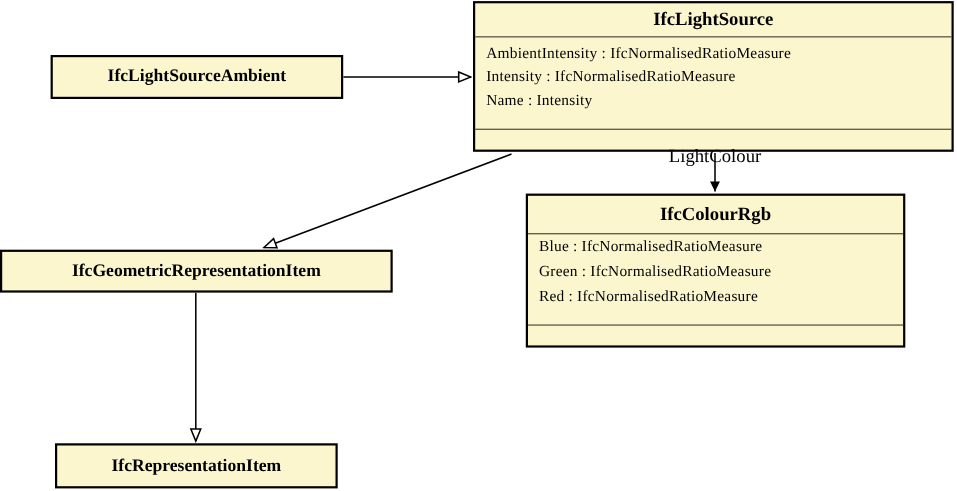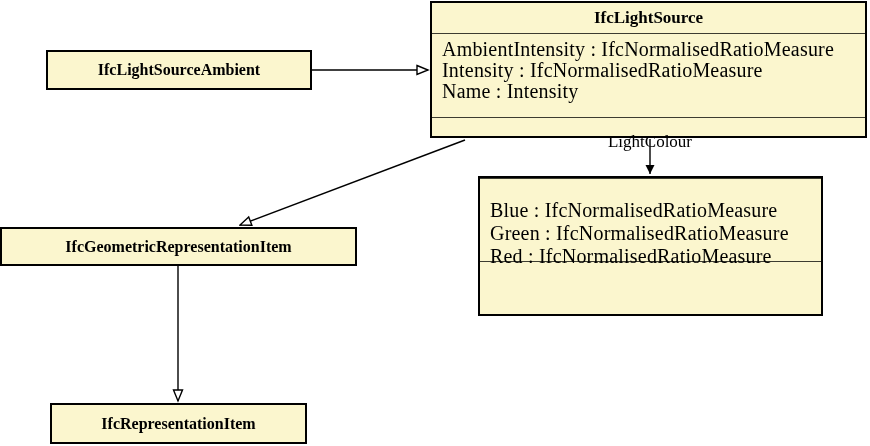--- a/index.html
+++ b/index.html
@@ -37,21 +37,21 @@
     display: flex;
     align-items: center;
     justify-content: center;
     box-sizing: border-box;
   }
   .classbox .attrs {
     box-sizing: border-box;
     border-top: 1px solid var(--separator, #3c3c30);
     border-bottom: 1px solid var(--separator, #3c3c30);
     padding: 5px 10px 0 10px;
-    font-size: 20px;
+    font-size: 14px;
     letter-spacing: 0.2px;
   }
   .classbox .attr { white-space: nowrap; }
   .classbox .extra { box-sizing: border-box; }
   .single {
     display: flex;
     align-items: center;
     justify-content: center;
     font-weight: bold;
     font-size: 16px;
@@ -59,21 +59,21 @@
   
   #box-lightsource { left: 430px; top: 1px; width: 437px; height: 137px; }
   #box-lightsource .title { height: 30px; }
   #box-lightsource .attrs { height: 85px; line-height: 21px; }
   #box-lightsource .extra { height: 18px; }
 
   #box-ambient { left: 46px; top: 50px; width: 266px; height: 40px; }
 
   #box-colourrgb { left: 478px; top: 176px; width: 345px; height: 140px; }
   #box-colourrgb .title { height: 34px; }
-  #box-colourrgb .attrs { height: 84px; line-height: 23px; padding-top: 20px; }
+  #box-colourrgb .attrs { height: 84px; line-height: 23px; padding-top: 0; }
   #box-colourrgb .extra { height: 18px; }
 
   #box-geomrep { left: 0px; top: 227px; width: 357px; height: 39px; }
   #box-repitem { left: 50px; top: 403px; width: 257px; height: 41px; }
 
   .edge-label {
     position: absolute;
     left: 650px;
     top: 142px;
     transform: translate(-50%, -50%);
@@ -109,20 +109,21 @@
       <div class="attr">Name : Intensity</div>
     </div>
     <div class="extra"></div>
   </div>
 
   <div class="classbox single" id="box-ambient">
     <span>IfcLightSourceAmbient</span>
   </div>
 
   <div class="classbox" id="box-colourrgb">
+    <div class="title">IfcColourRgb</div>
     <div class="attrs">
       <div class="attr">Blue : IfcNormalisedRatioMeasure</div>
       <div class="attr">Green : IfcNormalisedRatioMeasure</div>
       <div class="attr">Red : IfcNormalisedRatioMeasure</div>
     </div>
     <div class="extra"></div>
   </div>
 
   <div class="classbox single" id="box-geomrep">
     <span>IfcGeometricRepresentationItem</span>

